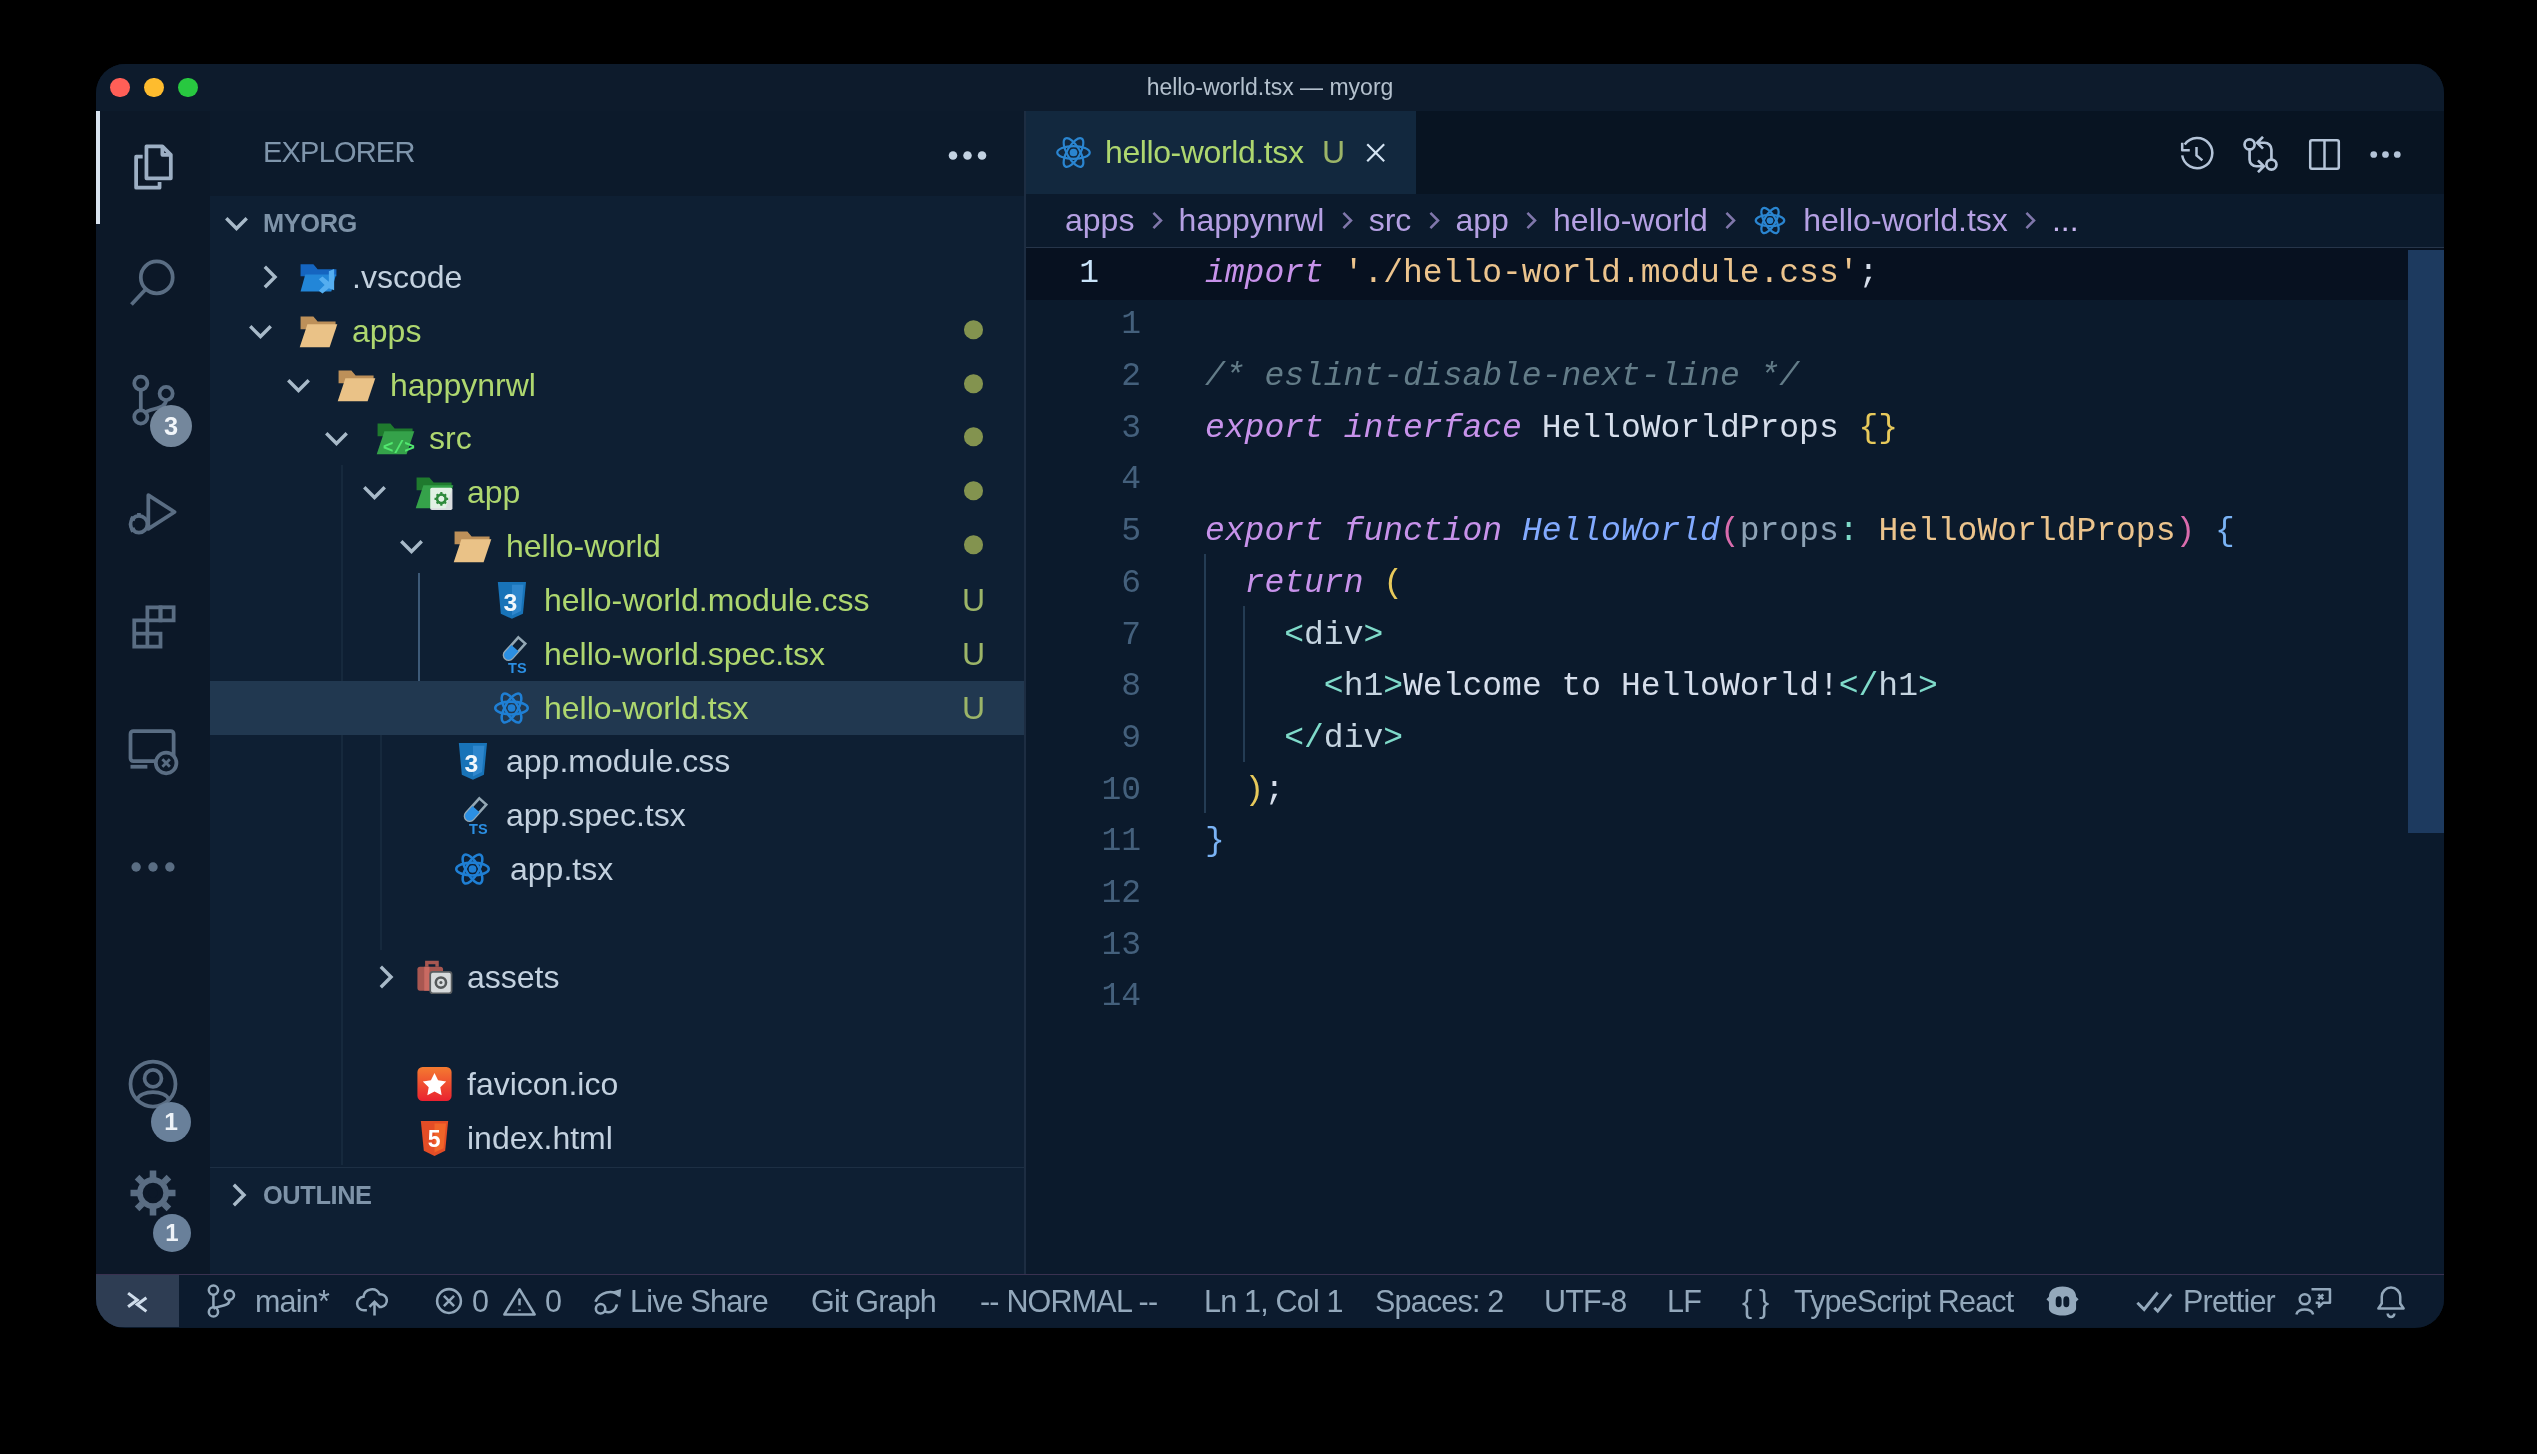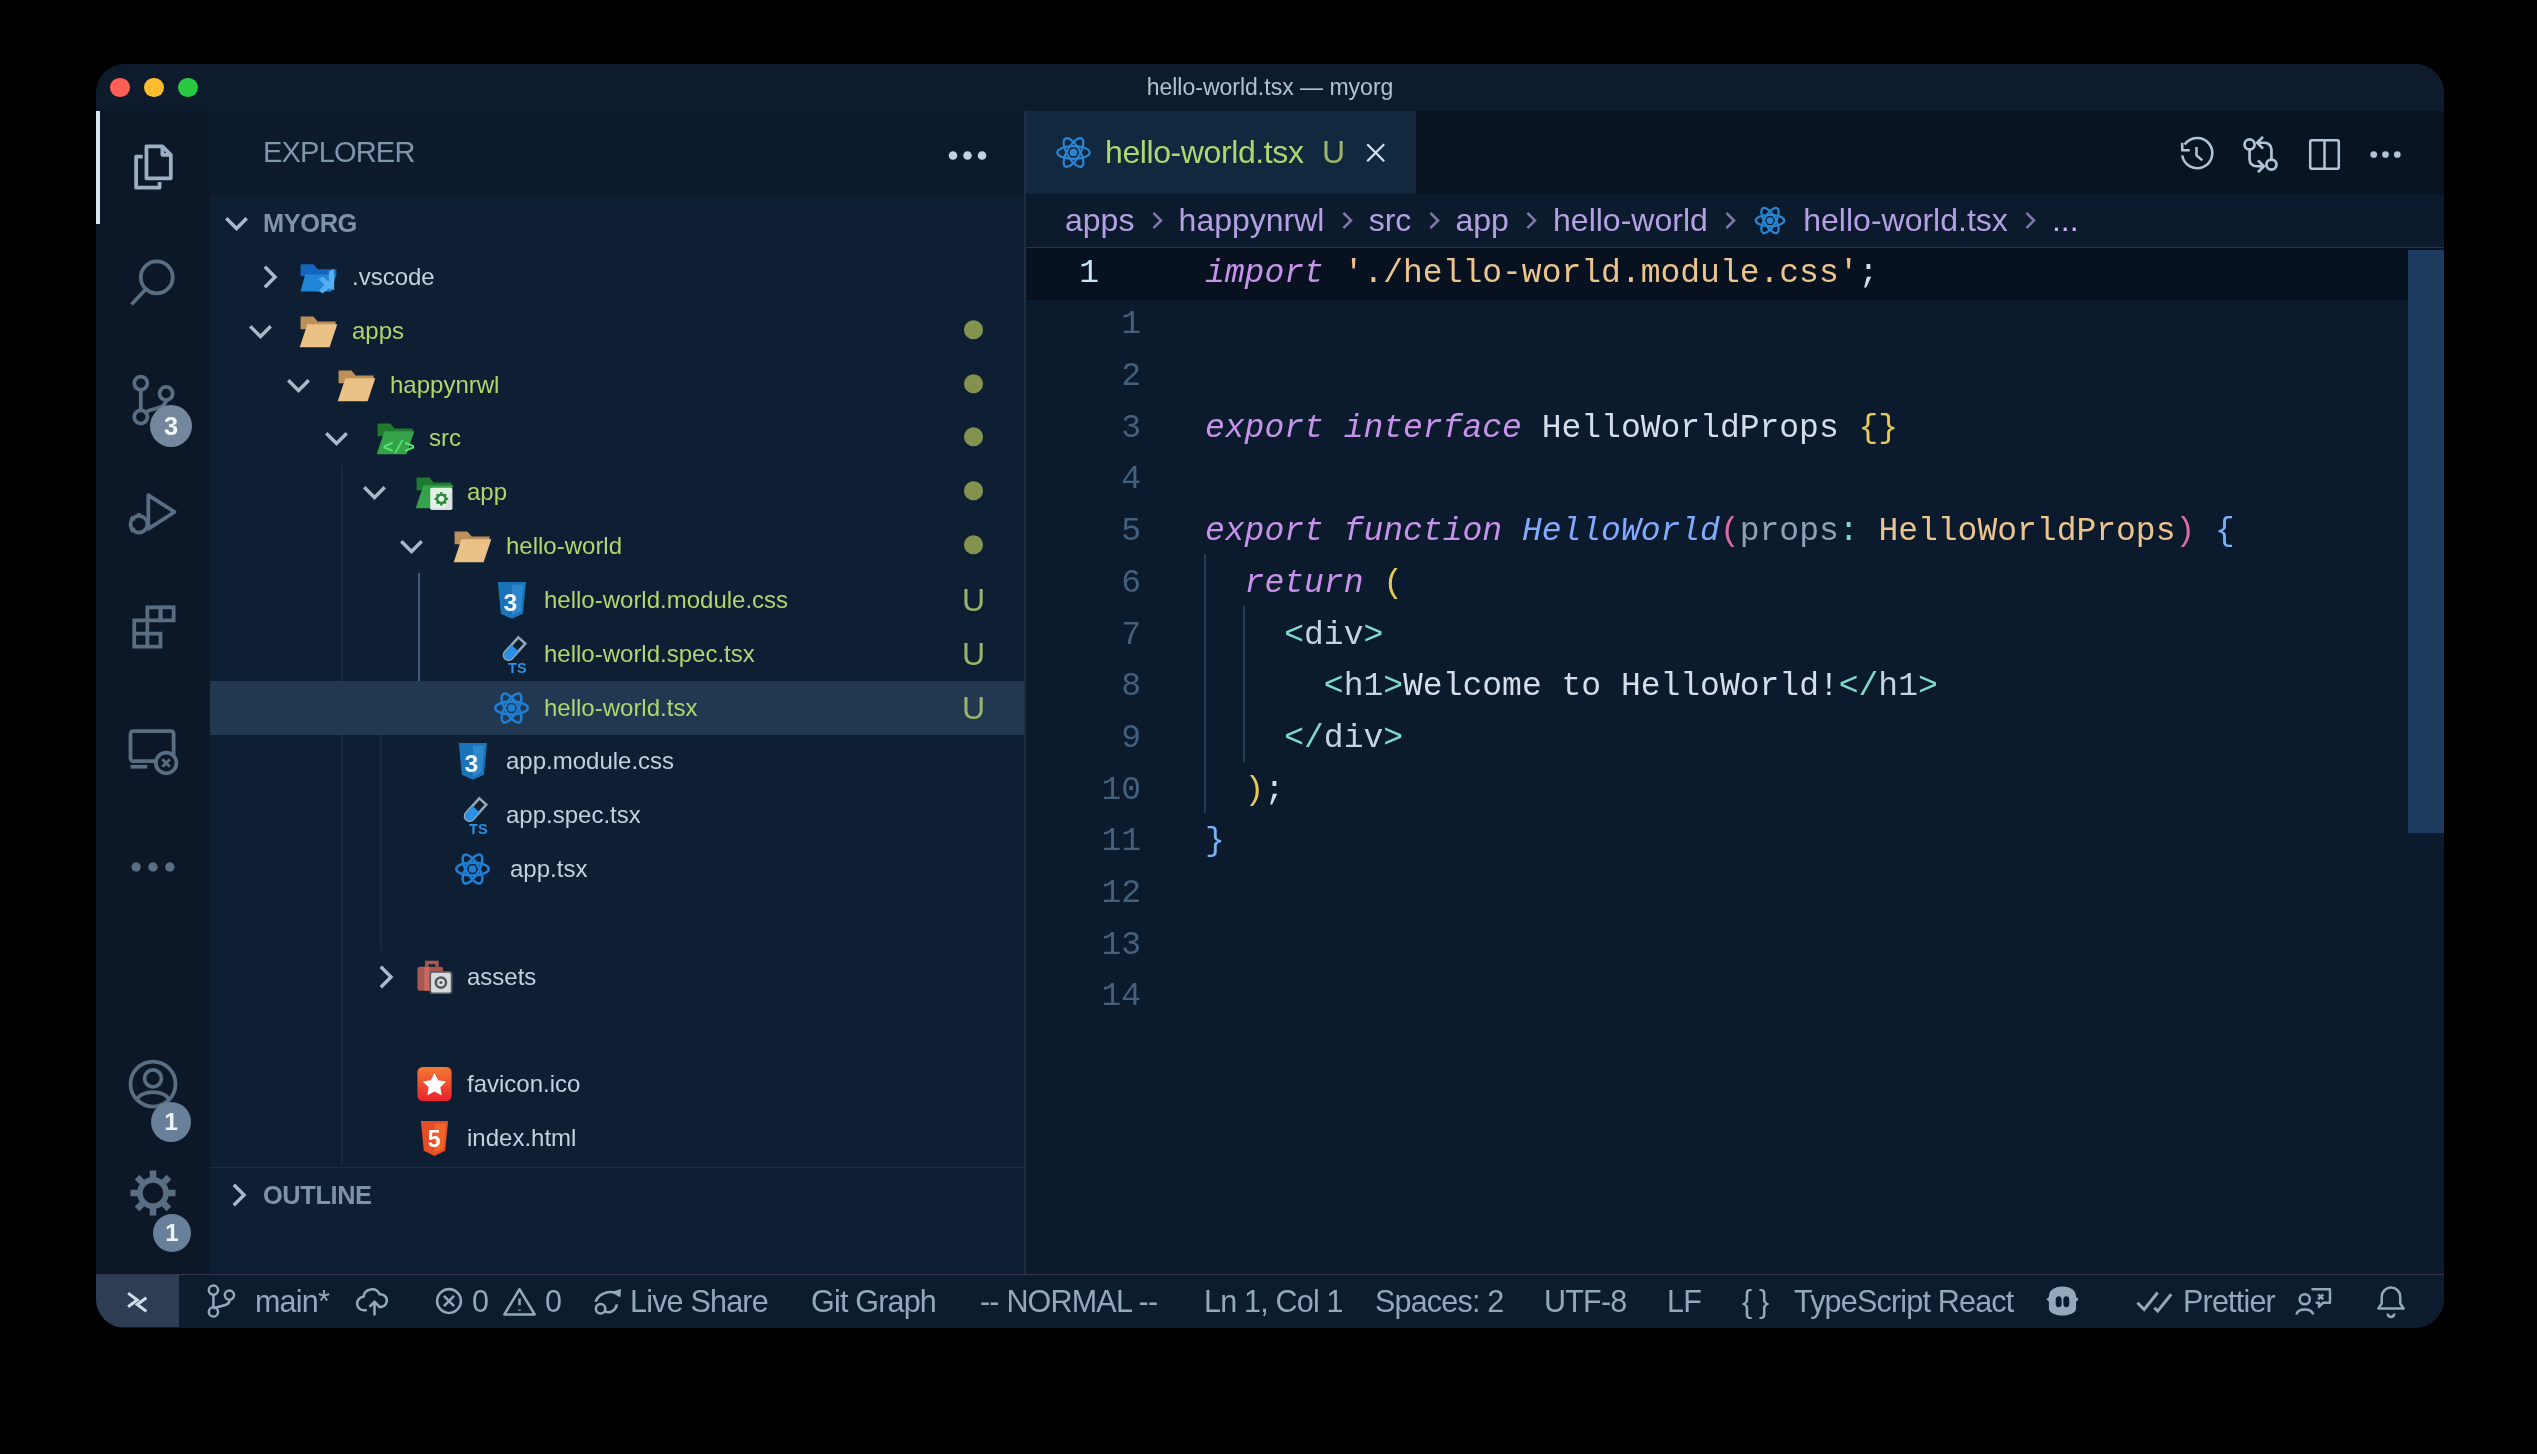--- a/index.html
+++ b/index.html
@@ -11,21 +11,21 @@
 .tl{position:absolute;top:13.6px;width:19.5px;height:19.5px;border-radius:50%}
 #title{position:absolute;top:0;left:0;width:100%;height:47px;line-height:47px;text-align:center;color:#b3c0cd;font-size:23px}
 
 #actbar{position:absolute;left:0;top:47px;width:114px;height:1163px;background:#0c1828}
 .aicon{position:absolute;left:27px;width:60px;height:60px}
 .badge{position:absolute;border-radius:50%;background:#74879c;color:#f2f6fa;font-weight:bold;text-align:center}
 
 #sidebar{position:absolute;left:114px;top:47px;width:814px;height:1163px;background:#0e1f33}
 #sbhead{position:absolute;left:0;top:0;width:100%;height:85px;background:#0c1a2b}
 .row{position:absolute;left:0;width:100%;height:54px}
-.rlab{position:absolute;top:50%;transform:translateY(-50%);font-size:24px;color:#c3d1df;white-space:nowrap}
+.rlab{position:absolute;top:50%;transform:translateY(-50%);font-size:32px;color:#c3d1df;white-space:nowrap}
 .green .rlab{color:#aed76f}
 .rbadge{position:absolute;top:50%;transform:translateY(-50%);left:743px;width:41px;text-align:center}
 .udot{display:inline-block;width:18.6px;height:18.6px;border-radius:50%;background:#83934f}
 .ulet{color:#9cb568;font-size:32px}
 .chev{position:absolute;top:50%;transform:translateY(-50%)}
 .ficon{position:absolute;top:50%;transform:translateY(-50%);width:41px;height:41px}
 
 #editor{position:absolute;left:928px;top:47px;width:1420px;height:1163px;background:#0b1a2c}
 #tabbar{position:absolute;left:0;top:0;width:100%;height:83px;background:#081422}
 #tab1{position:absolute;left:0;top:0;width:392px;height:83px;background:#12283e}
@@ -413,21 +413,21 @@
       </div>
     </div>
     <div class="abs" style="left:0;top:136px;width:100%;height:1.7px;background:#26354a"></div>
     <div class="abs" style="left:0;top:137px;width:100%;height:52px;background:#071120"></div>
     <div class="abs" style="left:0;top:0;width:1.7px;height:100%;background:#1d2d42"></div>
     <div class="abs" style="left:180px;top:443px;width:1.7px;height:259px;background:#243c54"></div>
     <div class="abs" style="left:219px;top:495px;width:1.7px;height:156px;background:#243c54"></div>
     <div id="code">
       <div class="cl" style="top:1.7px"><span class="num" style="left:-42px;color:#c9e4fa">1</span><span class="codetext"><span class="k">import</span><span class="w"> </span><span class="str">'./hello-world.module.css'</span><span class="w">;</span></span></div>
       <div class="cl" style="top:53px"><span class="num">1</span></div>
-      <div class="cl" style="top:105px"><span class="num">2</span></div>
+      <div class="cl" style="top:105px"><span class="num">2</span><span class="codetext"><span class="cm">/* eslint-disable-next-line */</span></span></div>
       <div class="cl" style="top:157px"><span class="num">3</span><span class="codetext"><span class="k">export</span><span class="w"> </span><span class="k">interface</span><span class="w"> HelloWorldProps </span><span class="gold">{}</span></span></div>
       <div class="cl" style="top:208px"><span class="num">4</span></div>
       <div class="cl" style="top:260px"><span class="num">5</span><span class="codetext"><span class="k">export</span><span class="w"> </span><span class="k">function</span><span class="w"> </span><span class="fn">HelloWorld</span><span class="pink">(</span><span class="gry">props</span><span class="teal">:</span><span class="w"> </span><span class="str">HelloWorldProps</span><span class="pink">)</span><span class="w"> </span><span class="blu">{</span></span></div>
       <div class="cl" style="top:312px"><span class="num">6</span><span class="codetext"><span class="w">  </span><span class="k">return</span><span class="w"> </span><span class="gold">(</span></span></div>
       <div class="cl" style="top:364px"><span class="num">7</span><span class="codetext"><span class="w">    </span><span class="teal">&lt;</span><span class="tag">div</span><span class="teal">&gt;</span></span></div>
       <div class="cl" style="top:415px"><span class="num">8</span><span class="codetext"><span class="w">      </span><span class="teal">&lt;</span><span class="tag">h1</span><span class="teal">&gt;</span><span class="w">Welcome to HelloWorld!</span><span class="teal">&lt;/</span><span class="tag">h1</span><span class="teal">&gt;</span></span></div>
       <div class="cl" style="top:467px"><span class="num">9</span><span class="codetext"><span class="w">    </span><span class="teal">&lt;/</span><span class="tag">div</span><span class="teal">&gt;</span></span></div>
       <div class="cl" style="top:519px"><span class="num">10</span><span class="codetext"><span class="w">  </span><span class="gold">)</span><span class="w">;</span></span></div>
       <div class="cl" style="top:570px"><span class="num">11</span><span class="codetext"><span class="blu">}</span></span></div>
       <div class="cl" style="top:622px"><span class="num">12</span></div>

